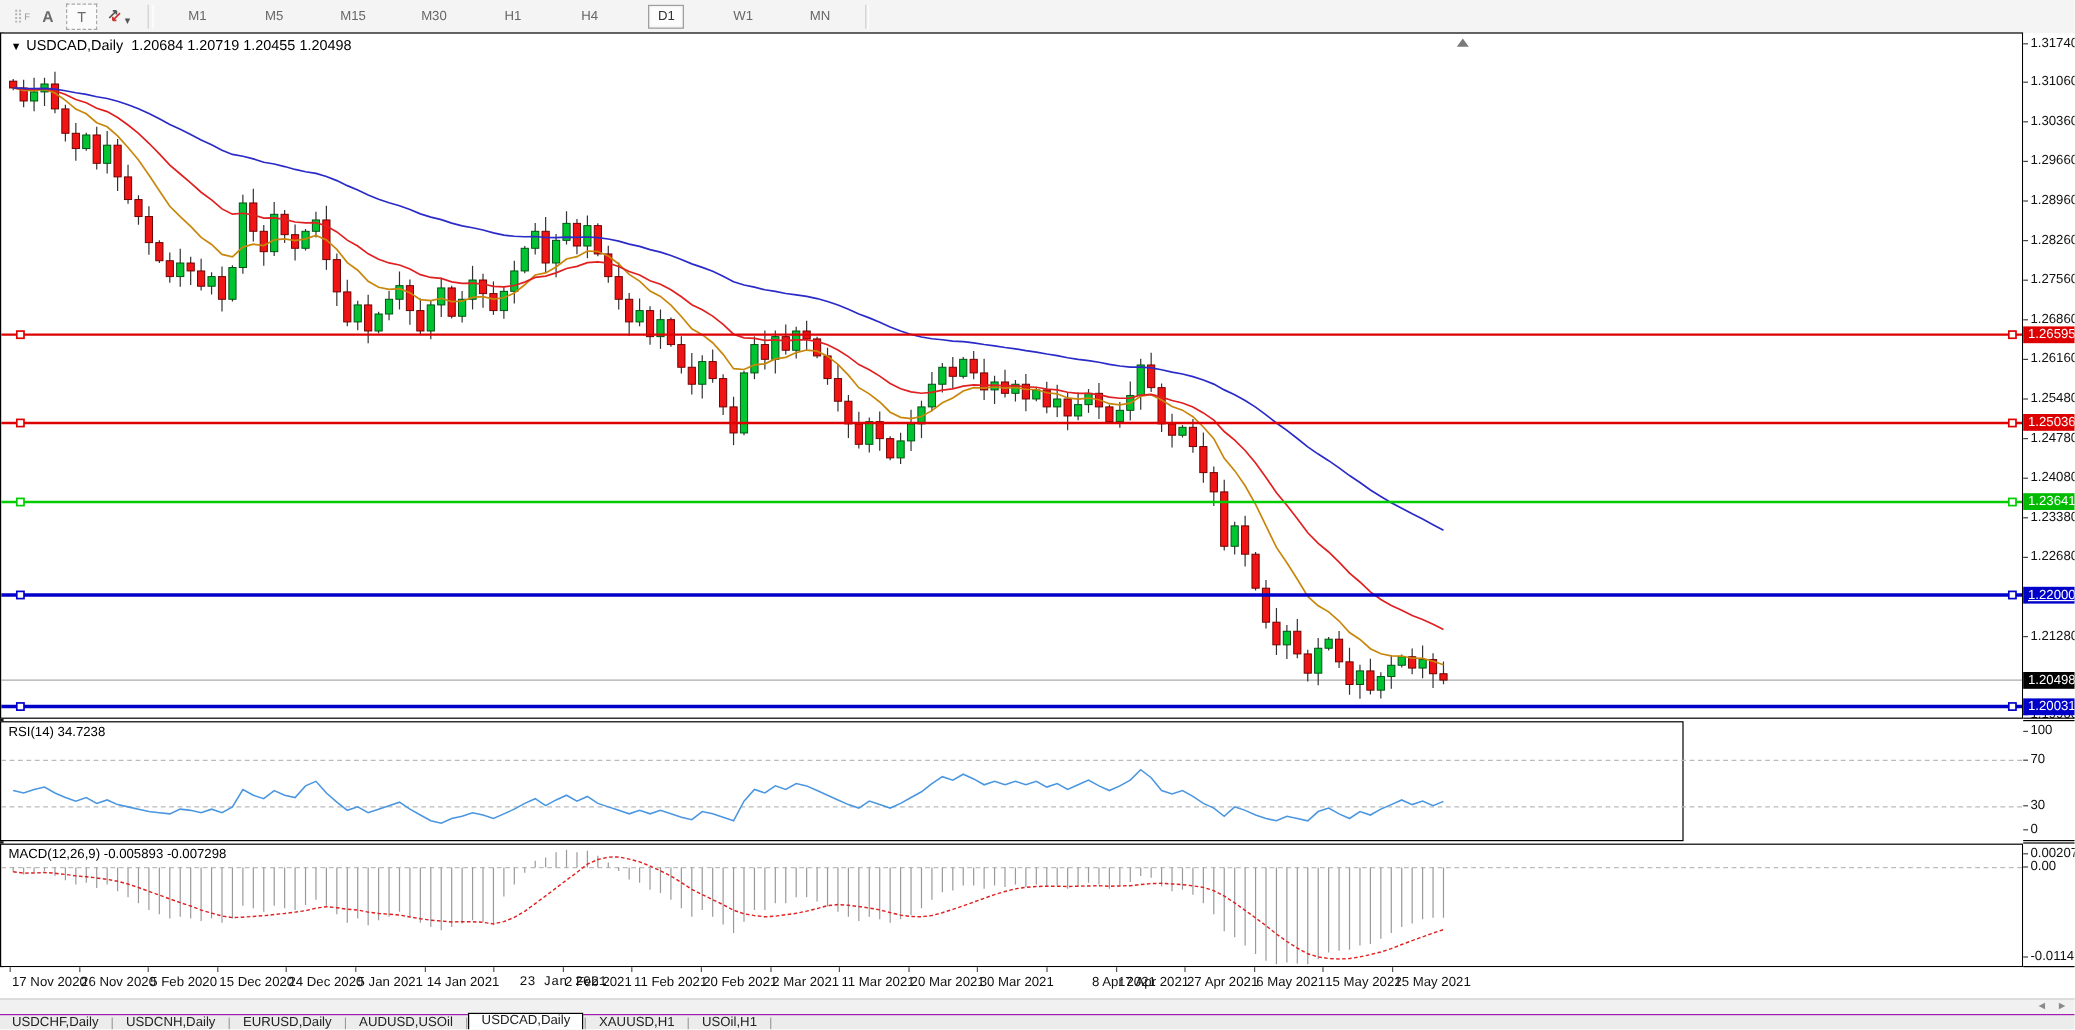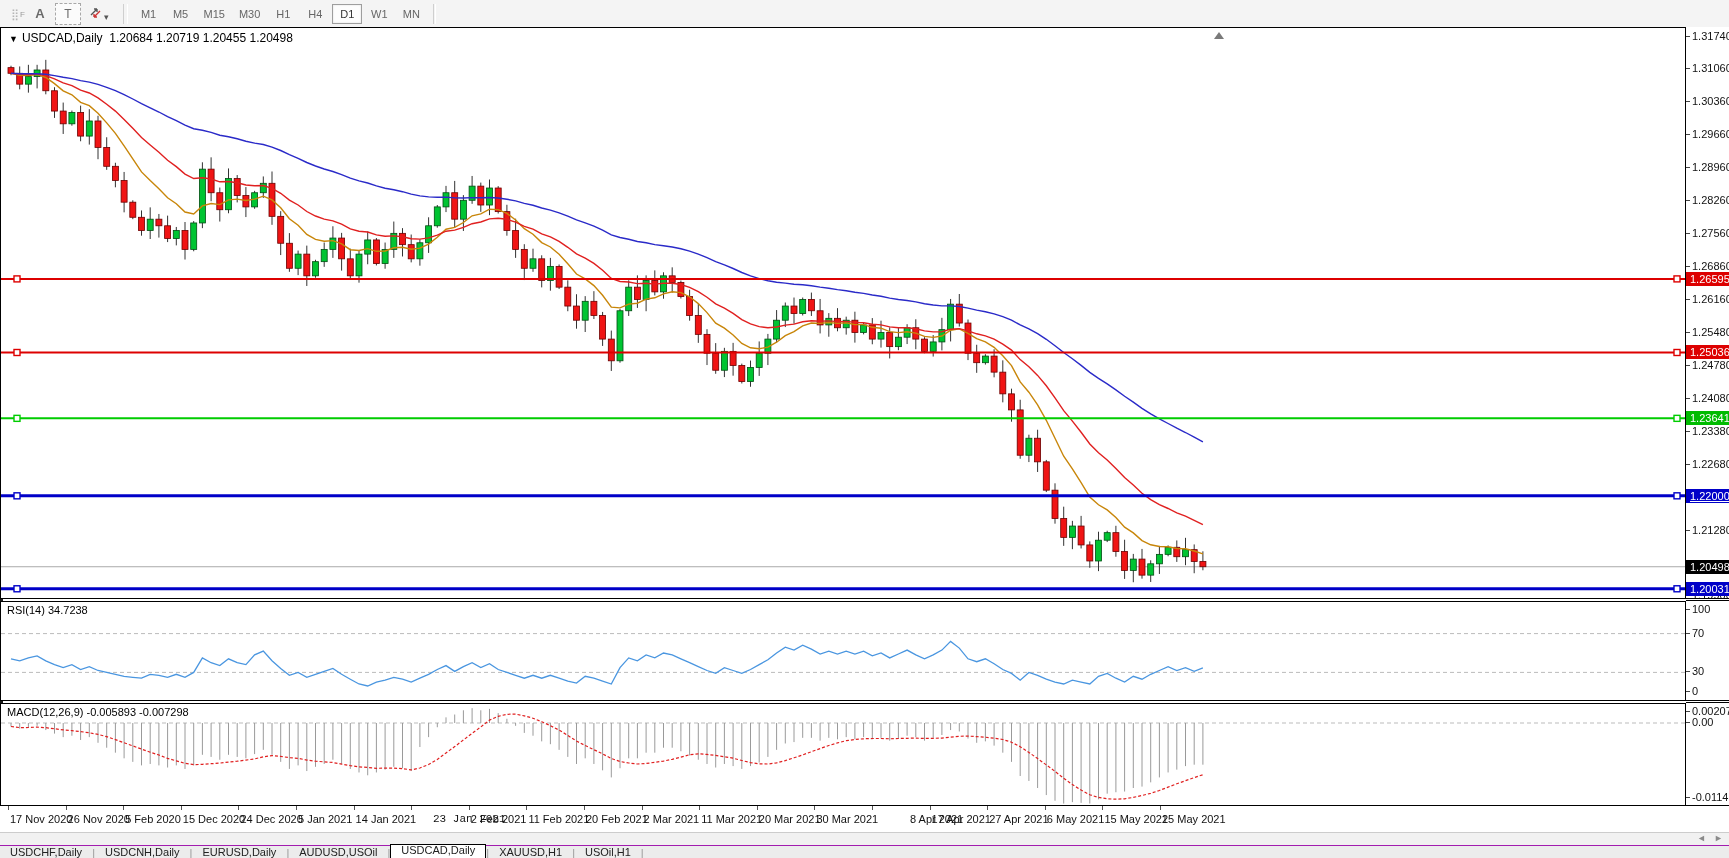--- a/index.html
+++ b/index.html
@@ -11,21 +11,21 @@
            border-bottom:1px solid #d9d9d9;display:flex;align-items:center;}
   .tb-grip{width:24px;height:20px;margin-left:2px;color:#b5b5b5;font-size:11px;position:relative;
            letter-spacing:-2px;line-height:20px;text-align:center;}
   .tb-grip .gf{position:absolute;right:1px;bottom:-1px;font-size:8px;color:#9a9a9a;letter-spacing:0;}
   .tb-btn{background:transparent;border:1px solid transparent;height:22px;min-width:26px;margin:0 1px;
           font-family:"Liberation Sans",sans-serif;font-size:12px;color:#6b6b6b;text-align:center;padding:0 4px;}
   .tb-btn.bold{font-weight:bold;font-size:13px;}
   .tb-btn.dashed{border:1px dashed #a8a8a8;background:#fbfbfb;}
   .tb-sep{width:1px;height:20px;border-left:1px solid #cfcfcf;border-right:1px solid #ffffff;margin:0 6px;}
   .tb-grab{width:3px;height:20px;border-left:1px solid #cfcfcf;border-right:1px solid #ffffff;margin:0 5px 0 8px;}
-  .tf-btn{background:transparent;border:1px solid transparent;height:20px;min-width:30px;margin:0 1px;
+  .tf-btn{background:transparent;border:1px solid transparent;height:20px;min-width:30px;margin:0 17px;
           font-family:"Liberation Sans",sans-serif;font-size:11px;color:#666;padding:0 5px;}
   .tf-btn.active{background:#fdfdfd;border:1px solid #9e9e9e;box-shadow:inset 0 0 2px #ddd;color:#333;}
   .caret{font-size:9px;color:#555;margin-left:1px;}
 
   
   .pane{position:absolute;left:0;background:#fff;border:1px solid #000;box-sizing:border-box;}
   #left-bar{position:absolute;left:0;top:27px;width:3px;height:804px;background:#1a1a1a;}
   .pane svg{position:absolute;left:0;top:0;}
   .chart-title{position:absolute;left:8px;top:3px;font-size:12px;color:#000;white-space:nowrap;}
   .chart-title .tri{font-size:9px;margin-right:4px;}
@@ -385,21 +385,21 @@
         <line x1="0" y1="560.7818899999996" x2="1684" y2="560.7818899999996" stroke="#0000C8" stroke-width="3"></line>
         <rect x="13" y="557.7818899999996" width="6" height="6" fill="#fff" stroke="#0000C8" stroke-width="1.4"></rect>
         <rect x="1673" y="557.7818899999996" width="6" height="6" fill="#fff" stroke="#0000C8" stroke-width="1.4"></rect>
         <polygon points="1218,4 1213,11 1223,11" fill="#7a7a7a"></polygon>
       </svg>
     <div class="chart-title">
       <span class="tri">▼</span><span>USDCAD,Daily</span>&nbsp;&nbsp;<span>1.20684</span>&nbsp;<span>1.20719</span>&nbsp;<span>1.20455</span>&nbsp;<span>1.20498</span>
     </div>
   </div>
 
-  <div class="pane" id="rsi-pane" style="top:601px;height:100px;width:1686px;">
+  <div class="pane" id="rsi-pane" style="top:601px;height:100px;width:1403px;">
     <svg id="rsi-svg" width="1684" height="98" viewBox="0 0 1684 98">
         <line x1="0" y1="31.60000000000001" x2="1684" y2="31.60000000000001" stroke="#bbb" stroke-width="1" stroke-dasharray="4 3"></line>
         <line x1="0" y1="70.4" x2="1684" y2="70.4" stroke="#bbb" stroke-width="1" stroke-dasharray="4 3"></line>
         <polyline points="10.0,56.8 18.7,58.8 27.4,55.9 36.1,53.9 44.8,58.8 53.5,62.6 62.2,65.6 70.9,62.6 79.6,67.5 88.3,64.6 97.0,68.5 105.7,70.4 114.4,72.3 123.1,74.3 131.8,75.3 140.5,76.2 149.2,72.3 157.9,73.3 166.6,75.3 175.3,72.3 184.0,75.3 192.7,70.4 201.4,55.9 210.1,60.7 218.8,63.6 227.5,56.8 236.2,60.7 244.9,62.6 253.6,52.9 262.3,49.1 271.0,58.8 279.7,66.5 288.4,73.3 297.1,70.4 305.8,75.3 314.5,72.3 323.2,69.4 331.9,66.5 340.6,72.3 349.3,77.2 358.0,82.0 366.7,84.0 375.4,80.1 384.1,78.2 392.8,75.3 401.5,77.2 410.2,80.1 418.9,76.2 427.6,72.3 436.3,67.5 445.0,63.6 453.7,69.4 462.4,64.6 471.1,60.7 479.8,65.6 488.5,61.7 497.2,67.5 505.9,70.4 514.6,73.3 523.3,76.2 532.0,73.3 540.7,76.2 549.4,73.3 558.1,76.2 566.8,79.1 575.5,81.1 584.2,74.3 592.9,76.2 601.6,79.1 610.3,82.0 619.0,65.6 627.7,55.9 636.4,58.8 645.1,52.9 653.8,55.9 662.5,51.0 671.2,52.9 679.9,56.8 688.6,60.7 697.3,64.6 706.0,68.5 714.7,71.4 723.4,65.6 732.1,68.5 740.8,71.4 749.5,67.5 758.2,62.6 766.9,57.8 775.6,51.0 784.3,45.2 793.0,48.1 801.7,43.2 810.4,47.1 819.1,52.0 827.8,49.1 836.5,52.0 845.2,49.1 853.9,52.0 862.6,49.1 871.3,53.9 880.0,51.0 888.7,55.9 897.4,52.0 906.1,48.1 914.8,52.9 923.5,56.8 932.2,52.9 940.9,48.1 949.6,39.4 958.3,46.1 967.0,56.8 975.7,59.7 984.4,56.8 993.1,61.7 1001.8,67.5 1010.5,71.4 1019.2,78.2 1027.9,70.4 1036.6,73.3 1045.3,77.2 1054.0,80.1 1062.7,82.0 1071.4,78.2 1080.1,80.1 1088.8,82.0 1097.5,74.3 1106.2,71.4 1114.9,76.2 1123.6,80.1 1132.3,74.3 1141.0,77.2 1149.7,72.3 1158.4,68.5 1167.1,64.6 1175.8,68.5 1184.5,65.6 1193.2,69.4 1201.9,65.8" fill="none" stroke="#4A96E0" stroke-width="1.3"></polyline>
       </svg>
     <div class="ind-label">
       <span>RSI(14)</span>&nbsp;<span>34.7238</span>
     </div>
   </div>
 

